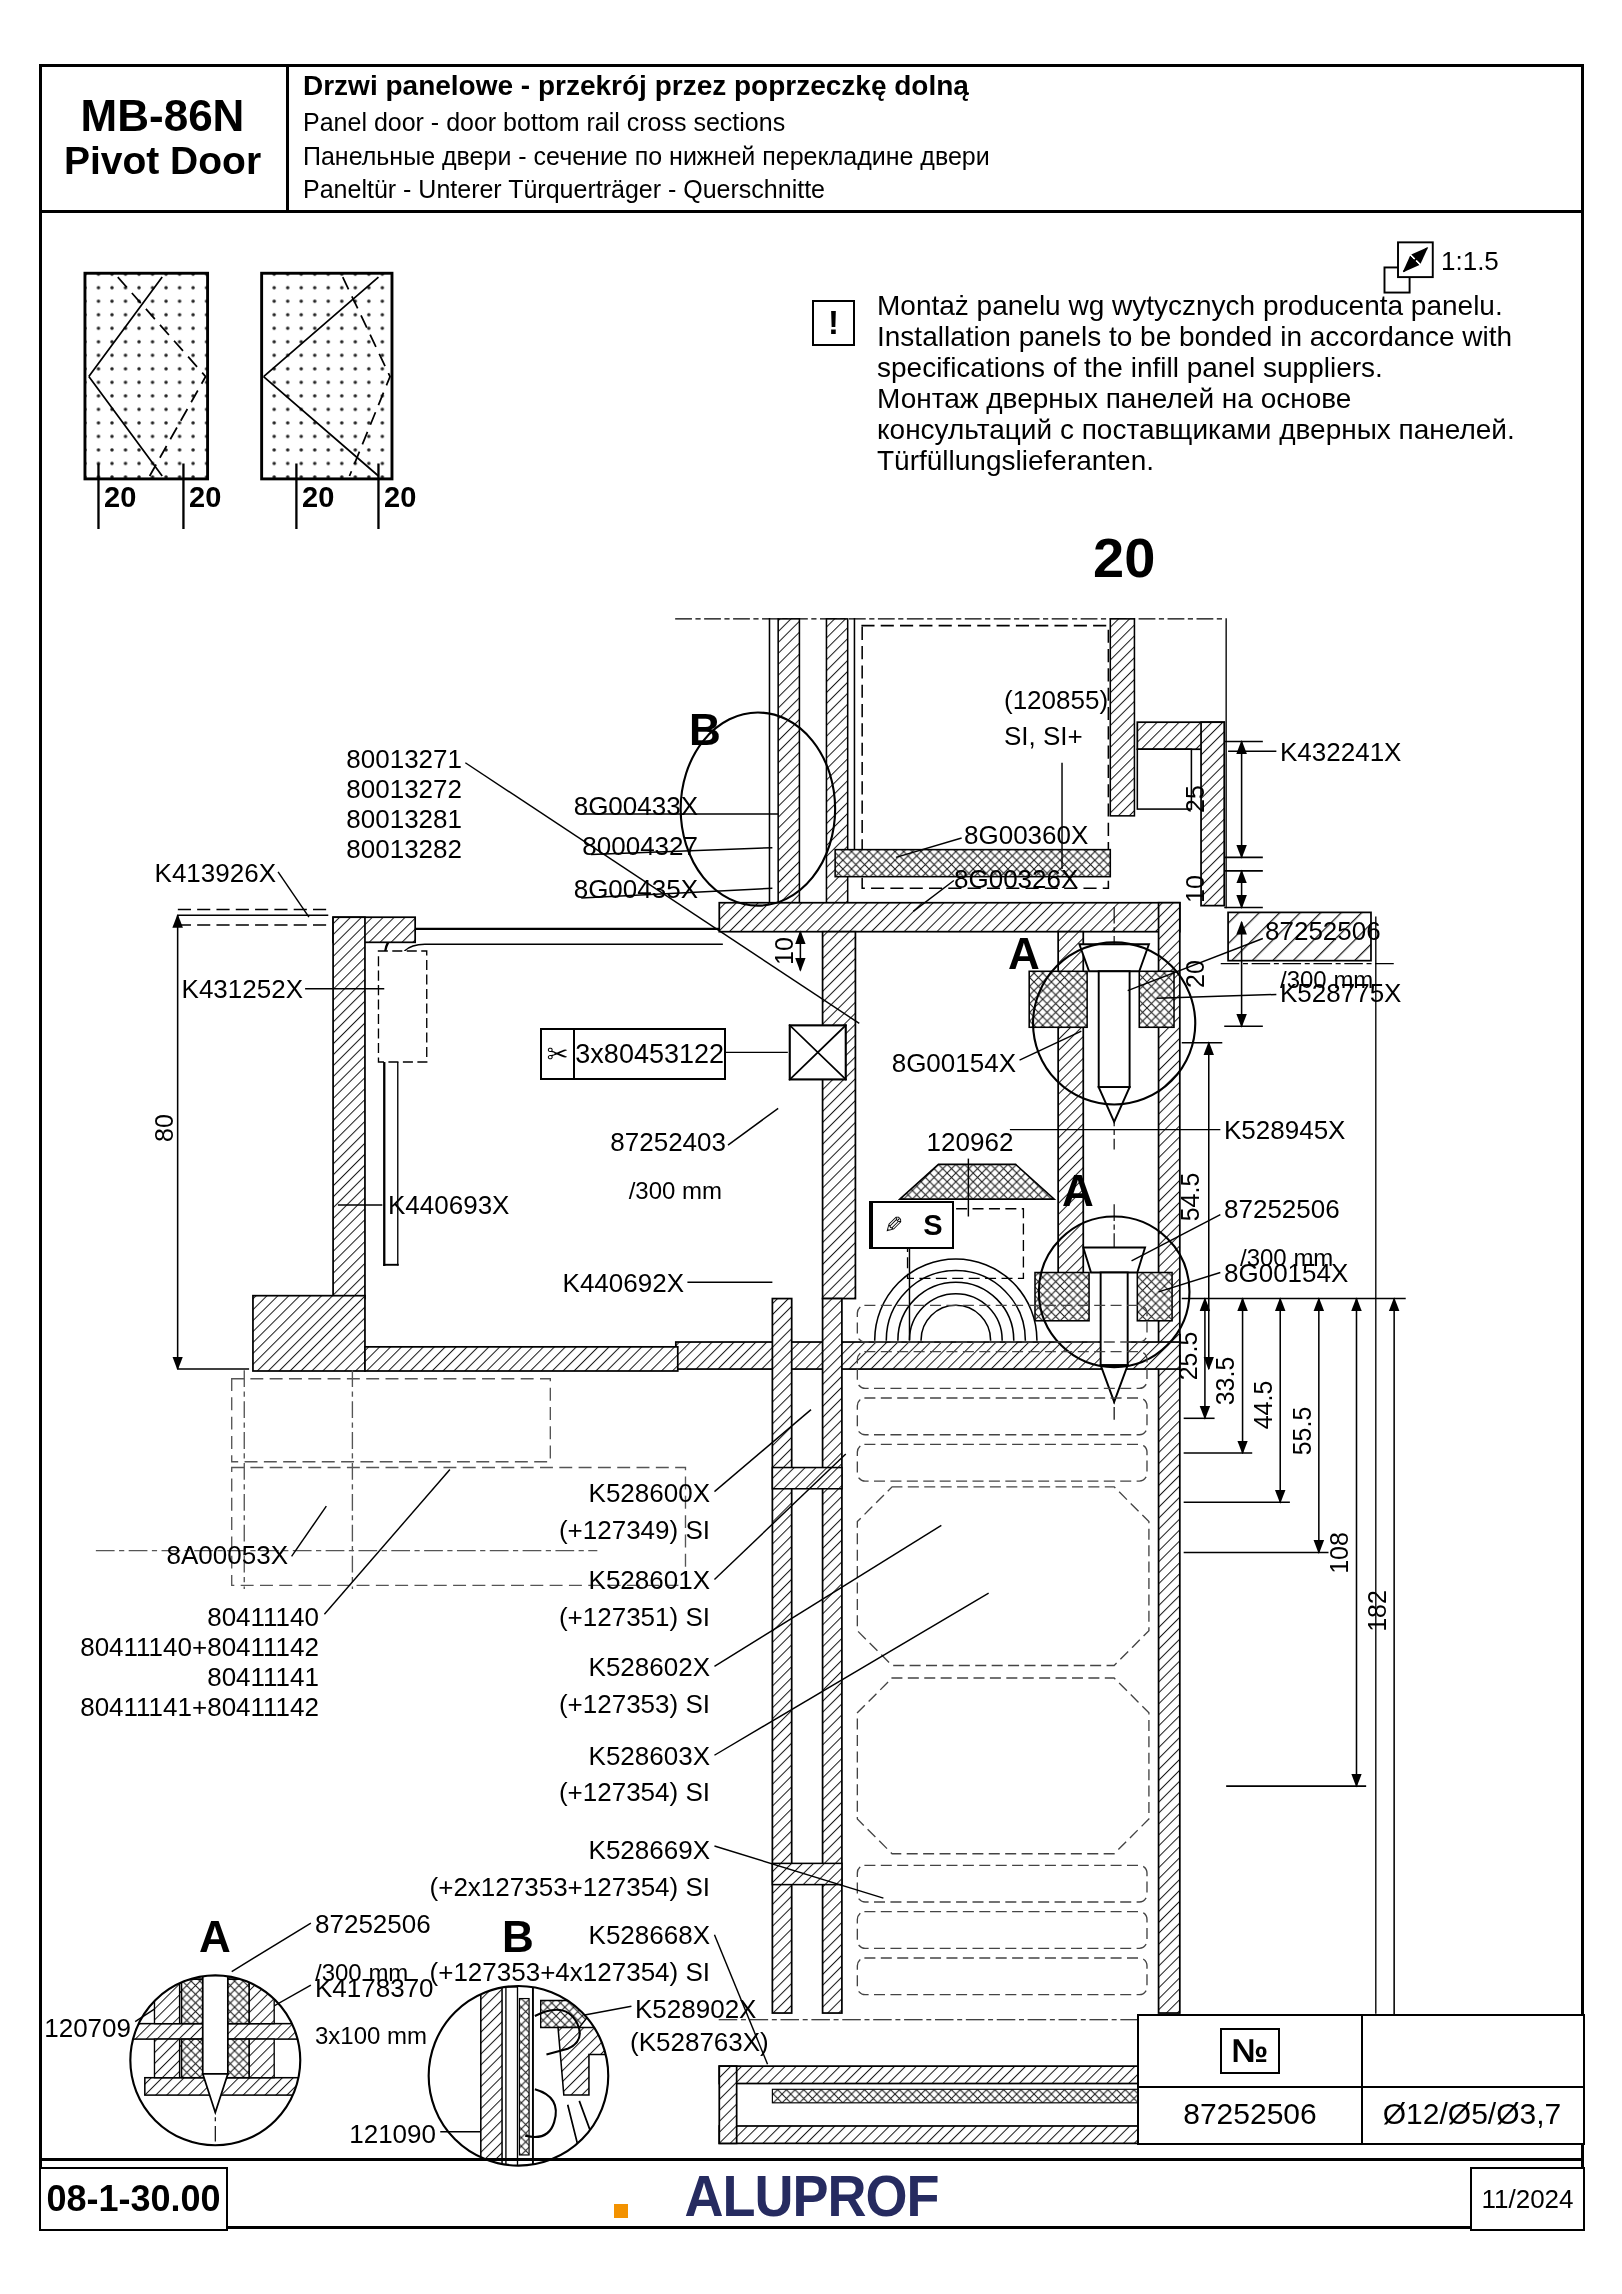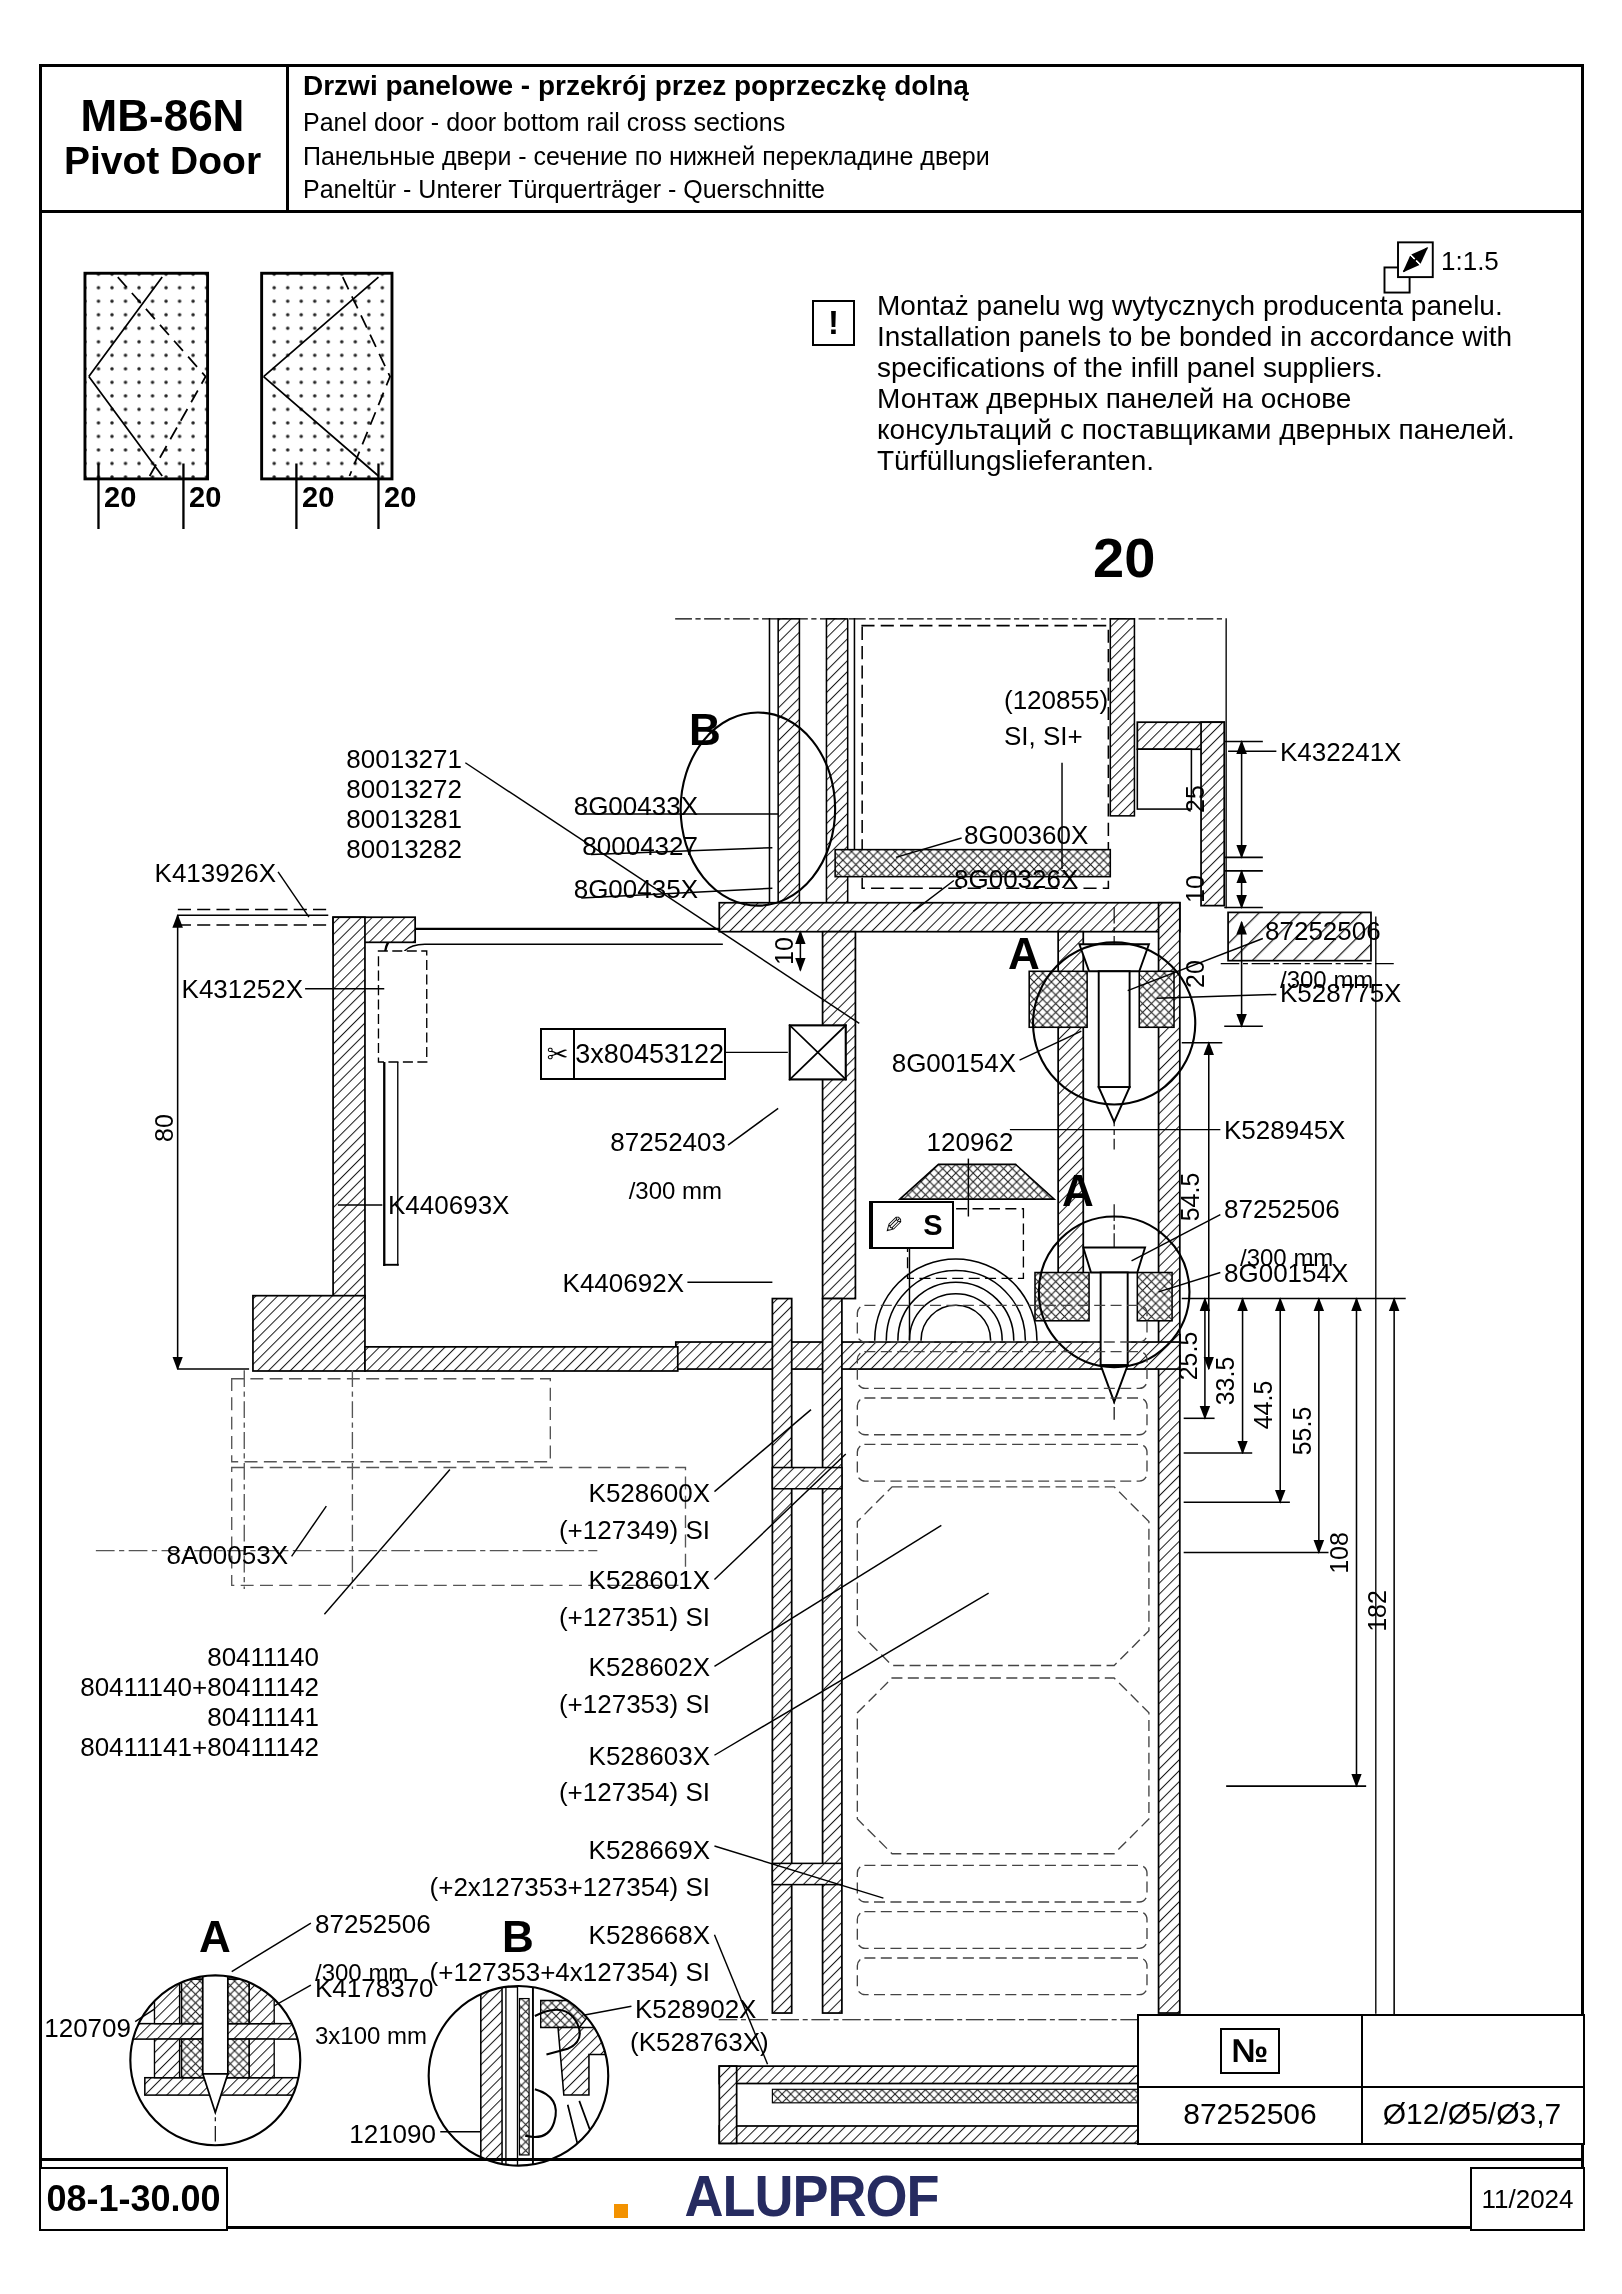--- a/index.html
+++ b/index.html
@@ -427,21 +427,21 @@
   <div class="lbl ra" style="left:710px;top:1653px;">K528602X</div>
   <div class="lbl ra" style="left:710px;top:1690px;">(+127353) SI</div>
   <div class="lbl ra" style="left:710px;top:1742px;">K528603X</div>
   <div class="lbl ra" style="left:710px;top:1778px;">(+127354) SI</div>
   <div class="lbl ra" style="left:710px;top:1836px;">K528669X</div>
   <div class="lbl ra" style="left:710px;top:1873px;">(+2x127353+127354) SI</div>
   <div class="lbl ra" style="left:710px;top:1921px;">K528668X</div>
   <div class="lbl ra" style="left:710px;top:1958px;">(+127353+4x127354) SI</div>
 
   <div class="lbl ra" style="left:288px;top:1541px;">8A00053X</div>
-  <div class="lbl ra" style="left:319px;top:1603px;text-align:right;margin-top:40px;">
+  <div class="lbl ra" style="left:319px;top:1603px;text-align:right;">
     <div>80411140</div>
     <div>80411140+80411142</div>
     <div>80411141</div>
     <div>80411141+80411142</div>
   </div>
 
   <div class="dimv" style="left:164px;top:1128px;">80</div>
   <div class="dimv" style="left:784px;top:951px;">10</div>
   <div class="dimv" style="left:1195px;top:799px;">25</div>
   <div class="dimv" style="left:1195px;top:889px;">10</div>

